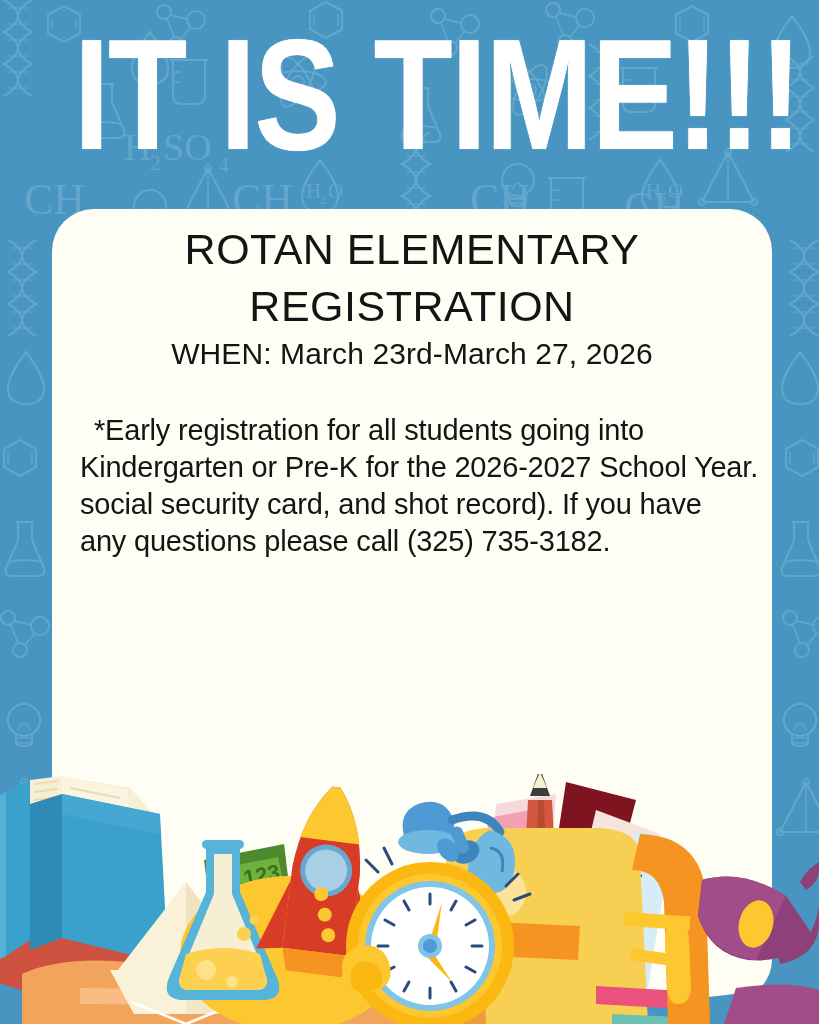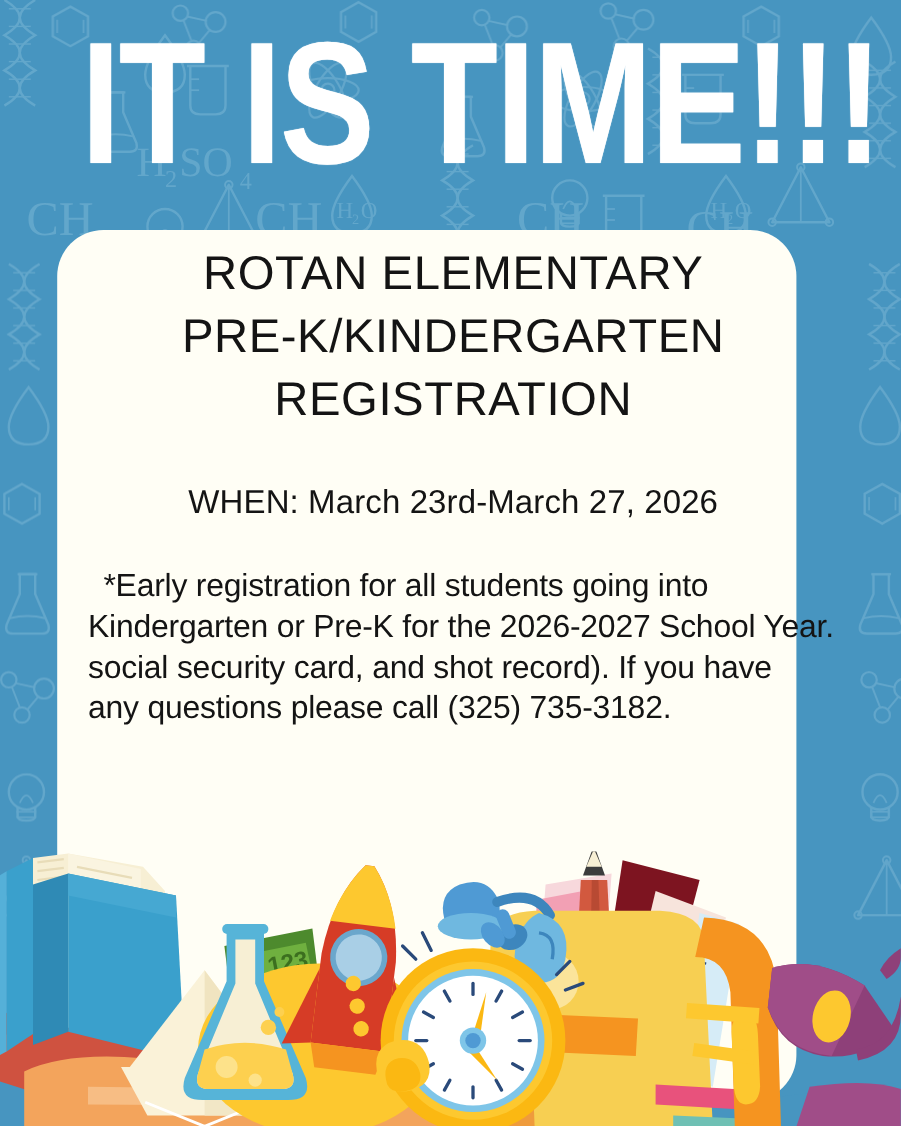--- a/index.html
+++ b/index.html
@@ -45,25 +45,24 @@
     transform-origin: 50% 0;
     white-space: nowrap;
     text-shadow: 0 0 1px #ffffff;
   }
 
   
   #card {
     position: absolute;
     left: 52px;
     top: 209px;
-    width: 632px;
+    width: 720px;
     height: 792px;
     background: #fffef5;
     border-radius: 42px;
-    padding-left: 40px;
   }
 
   #card-inner {
     position: absolute;
     left: 0;
     top: 0;
     width: 720px;
     padding: 12px 18px 0 18px;
     box-sizing: border-box;
   }
@@ -73,21 +72,20 @@
     color: #141414;
     font-family: "Liberation Sans", sans-serif;
     font-weight: 400;
     font-size: 43px;
     line-height: 57px;
     letter-spacing: 0.5px;
     white-space: nowrap;
   }
 
   #details {
-    margin-top: 46px;
   }
   .detail-line {
     text-align: center;
     color: #141414;
     font-family: "Liberation Sans", sans-serif;
     font-weight: 400;
     font-size: 30px;
     line-height: 38px;
     letter-spacing: 0.1px;
     white-space: nowrap;
@@ -254,21 +252,20 @@
     </g>
   </svg>
 
   <div id="headline">IT IS TIME!!!</div>
 
   <div id="card">
     <div id="card-inner">
 
       <div>
         <div class="title-line">ROTAN ELEMENTARY</div>
-        <div class="title-line">PRE-K/KINDERGARTEN</div>
         <div class="title-line">REGISTRATION</div>
       </div>
 
       <div id="details">
         <div class="detail-line">WHEN: March 23rd-March 27, 2026</div>
       </div>
 
       <div id="body-copy">
         <div class="body-line indented">*Early registration for all students going into</div>
         <div class="body-line">Kindergarten or Pre-K for the 2026-2027 School Year.</div>

